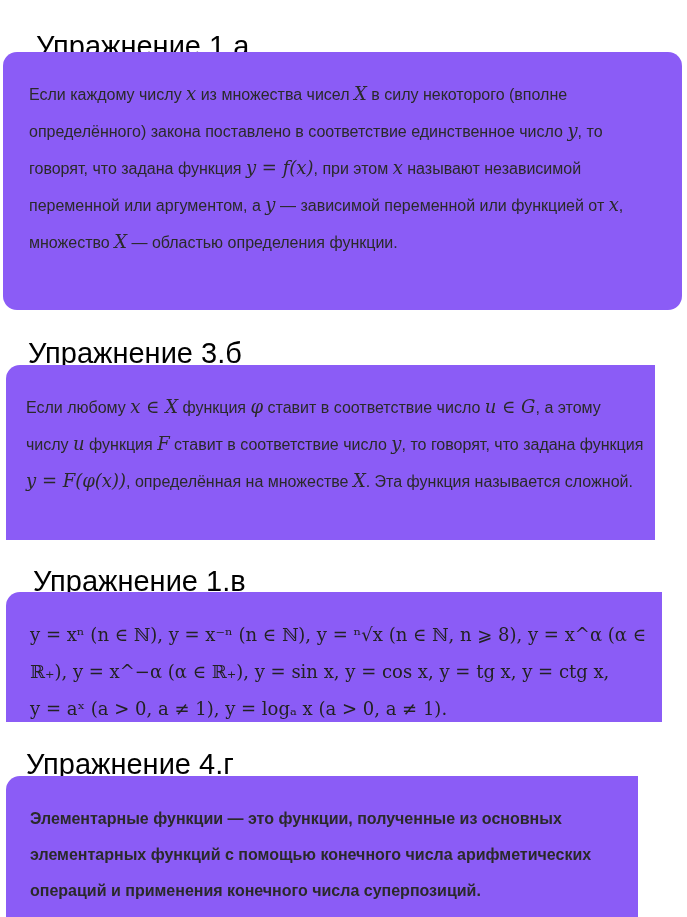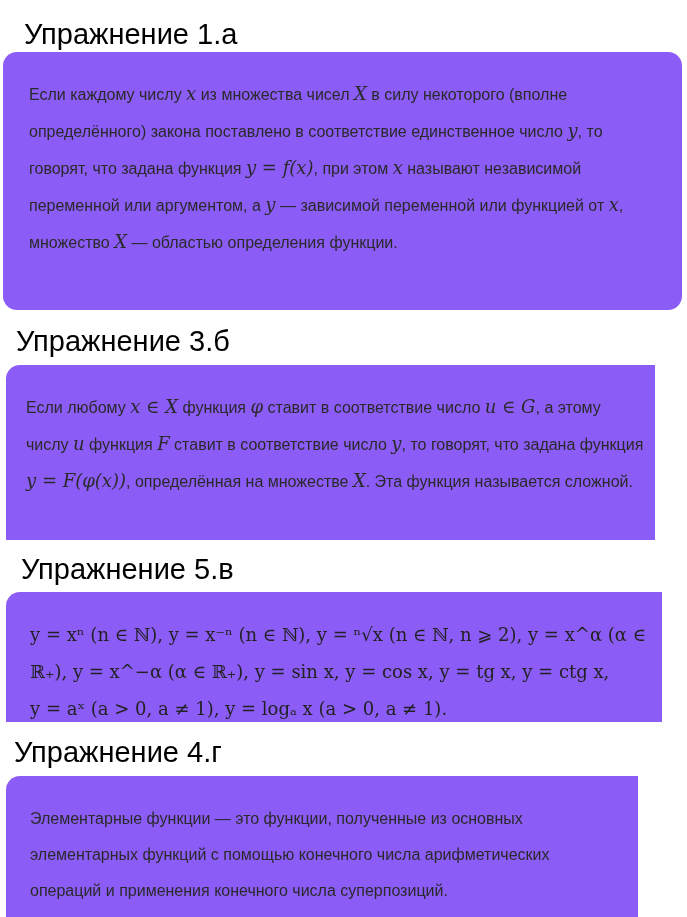--- a/index.html
+++ b/index.html
@@ -2,21 +2,21 @@
 <html><head>
 <meta charset="utf-8">
 <style>
   html, body { margin:0; padding:0; }
   body {
     width:687px; height:917px; position:relative; overflow:hidden;
     background:#ffffff;
     font-family:"Liberation Sans", sans-serif; color:#1f1f1f;
   }
   .heading {
-    position:absolute; margin:4px; font-weight:normal;
+    position:absolute; margin:16px; font-weight:normal;
     font-family:"Liberation Sans", sans-serif;
     font-size:29px; color:#000; line-height:34px; white-space:nowrap;
   }
   .box {
     position:absolute; background:#8b5cf6; border-radius:14px;
     box-sizing:border-box;
   }
   .box p {
     margin:0; font-size:16px; line-height:36px; color:#2a2a2a;
     font-family:"Liberation Sans", sans-serif;
@@ -35,23 +35,23 @@
 <h2 class="heading" style="left:20px; top:13px;">Упражнение 1.а</h2>
 <div class="box" style="left:3px; top:52px; width:679px; height:258px; padding:24px 22px 0 26px;">
   <p><span class="seg">Если каждому числу </span><span class="m">x</span><span class="seg"> из множества чисел </span><span class="m">X</span><span class="seg"> в силу некоторого (вполне определённого) закона поставлено в соответствие единственное число </span><span class="m">y</span><span class="seg">, то говорят, что задана функция </span><span class="m">y = f(x)</span><span class="seg">, при этом </span><span class="m">x</span><span class="seg"> называют независимой переменной или аргументом, а </span><span class="m">y</span><span class="seg"> — зависимой переменной или функцией от </span><span class="m">x</span><span class="seg">, множество </span><span class="m">X</span><span class="seg"> — областью определения функции.</span></p>
 </div>
 
 <h2 class="heading" style="left:12px; top:320px;">Упражнение 3.б</h2>
 <div class="box" style="left:6px; top:365px; width:649px; height:175px; border-radius:14px 0 0 0; padding:24px 8px 0 20px;">
   <p><span class="seg">Если любому </span><span class="m">x ∈ X</span><span class="seg"> функция </span><span class="m">φ</span><span class="seg"> ставит в соответствие число </span><span class="m">u ∈ G</span><span class="seg">, а этому числу </span><span class="m">u</span><span class="seg"> функция </span><span class="m">F</span><span class="seg"> ставит в соответствие число </span><span class="m">y</span><span class="seg">, то говорят, что задана функция </span><span class="m">y = F(φ(x))</span><span class="seg">, определённая на множестве </span><span class="m">X</span><span class="seg">. Эта функция называется сложной.</span></p>
 </div>
 
-<h2 class="heading" style="left:17px; top:548px;">Упражнение 5.в</h2>
+<h2 class="heading" style="left:17px; top:548px;">Упражнение 1.в</h2>
 <div class="box math" style="left:6px; top:592px; width:656px; height:130px; border-radius:14px 0 0 0; padding:24px 6px 0 24px;">
-  <p style="white-space:nowrap;">y = xⁿ (n ∈ ℕ), y = x⁻ⁿ (n ∈ ℕ), y = ⁿ√x (n ∈ ℕ, n ⩾ 2), y = x^α (α ∈</p>
+  <p style="white-space:nowrap;">y = xⁿ (n ∈ ℕ), y = x⁻ⁿ (n ∈ ℕ), y = ⁿ√x (n ∈ ℕ, n ⩾ 8), y = x^α (α ∈</p>
   <p style="white-space:nowrap;">ℝ₊), y = x^−α (α ∈ ℝ₊), y = sin x, y = cos x, y = tg x, y = ctg x,</p>
   <p style="white-space:nowrap;">y = aˣ (a &gt; 0, a ≠ 1), y = logₐ x (a &gt; 0, a ≠ 1).</p>
 </div>
 
 <h2 class="heading" style="left:10px; top:731px;">Упражнение 4.г</h2>
-<div class="box" style="left:6px; top:776px; width:632px; height:141px; border-radius:14px 0 0 0; padding:25px 22px 0 24px;">
+<div class="box" style="left:6px; top:776px; width:632px; height:141px; border-radius:14px 0 0 0; padding:25px 22px 0 24px;font-weight:bold;">
   <p><span class="seg">Элементарные функции — это функции, полученные из основных элементарных функций с помощью конечного числа арифметических операций и применения конечного числа суперпозиций.</span></p>
 </div>
 
 </body></html>

